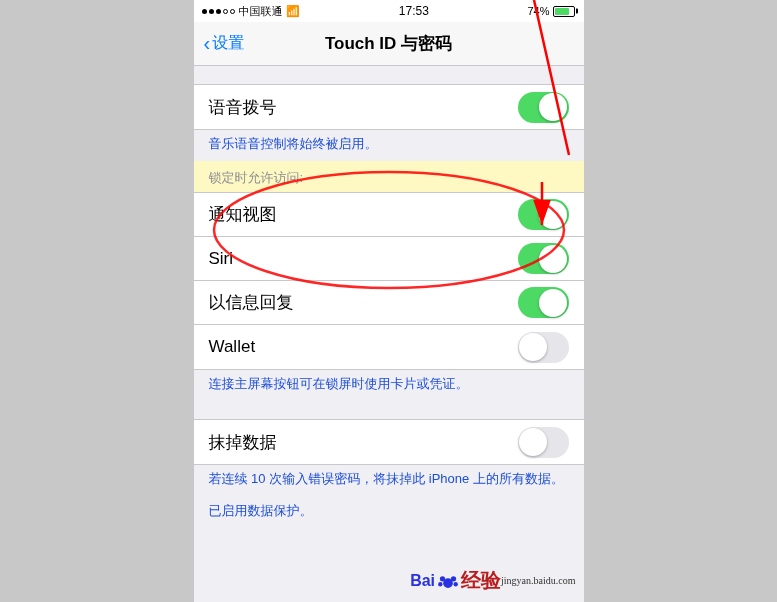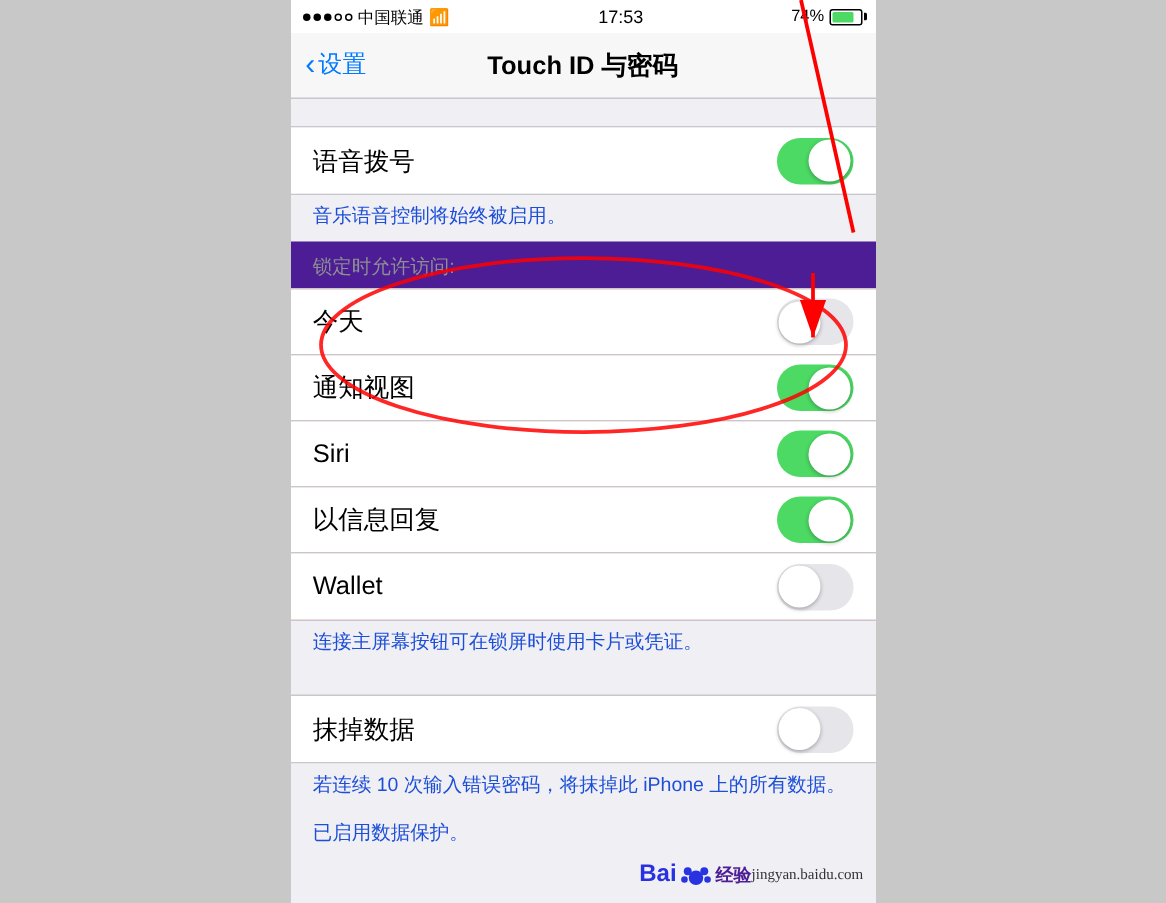--- a/index.html
+++ b/index.html
@@ -137,21 +137,21 @@
       color: #1d4ed8;
       padding: 5px 15px 8px;
       background: #efeff4;
       line-height: 1.4;
     }
 
     .section-header {
       font-size: 13px;
       color: #8e8e93;
       padding: 8px 15px 5px;
-      background: #4c1d95;
+      background: #fef9c3;
     }
 
     
     .watermark {
       position: absolute;
       bottom: 8px;
       right: 8px;
       z-index: 20;
       display: flex;
       flex-direction: row;
@@ -212,26 +212,20 @@
           <span class="row-label">语音拨号</span>
           <div class="toggle on">
             <div class="toggle-knob"></div>
           </div>
         </div>
       </div>
       <div class="helper-text">音乐语音控制将始终被启用。</div>
 
       <div class="section-header">锁定时允许访问:</div>
       <div class="settings-group">
-        <div class="settings-row">
-          <span class="row-label">今天</span>
-          <div class="toggle off">
-            <div class="toggle-knob"></div>
-          </div>
-        </div>
         <div class="settings-row">
           <span class="row-label">通知视图</span>
           <div class="toggle on">
             <div class="toggle-knob"></div>
           </div>
         </div>
         <div class="settings-row">
           <span class="row-label">Siri</span>
           <div class="toggle on">
             <div class="toggle-knob"></div>
@@ -284,17 +278,17 @@
   <div class="watermark" style="position:absolute;bottom:8px;right:8px;z-index:20;">
     <div class="watermark-top">
       <span style="font-size:16px;font-weight:bold;color:#2932e1;font-family:Arial,sans-serif;">Bai</span>
       <svg width="22" height="22" viewBox="0 0 100 100">
         <circle cx="50" cy="60" r="22" fill="#2932e1"></circle>
         <circle cx="25" cy="40" r="12" fill="#2932e1"></circle>
         <circle cx="75" cy="40" r="12" fill="#2932e1"></circle>
         <circle cx="15" cy="65" r="10" fill="#2932e1"></circle>
         <circle cx="85" cy="65" r="10" fill="#2932e1"></circle>
       </svg>
-      <span style="font-size:12px;font-weight:bold;color:#4c1d95;font-family:Arial,sans-serif;">经验</span>
+      <span style="font-size:20px;font-weight:bold;color:#b91c1c;font-family:Arial,sans-serif;">经验</span>
     </div>
     <div style="font-size:10px;color:#333;font-family:Liberation Serif, serif;">jingyan.baidu.com</div>
   </div>
 </div>
 
 </body></html>

